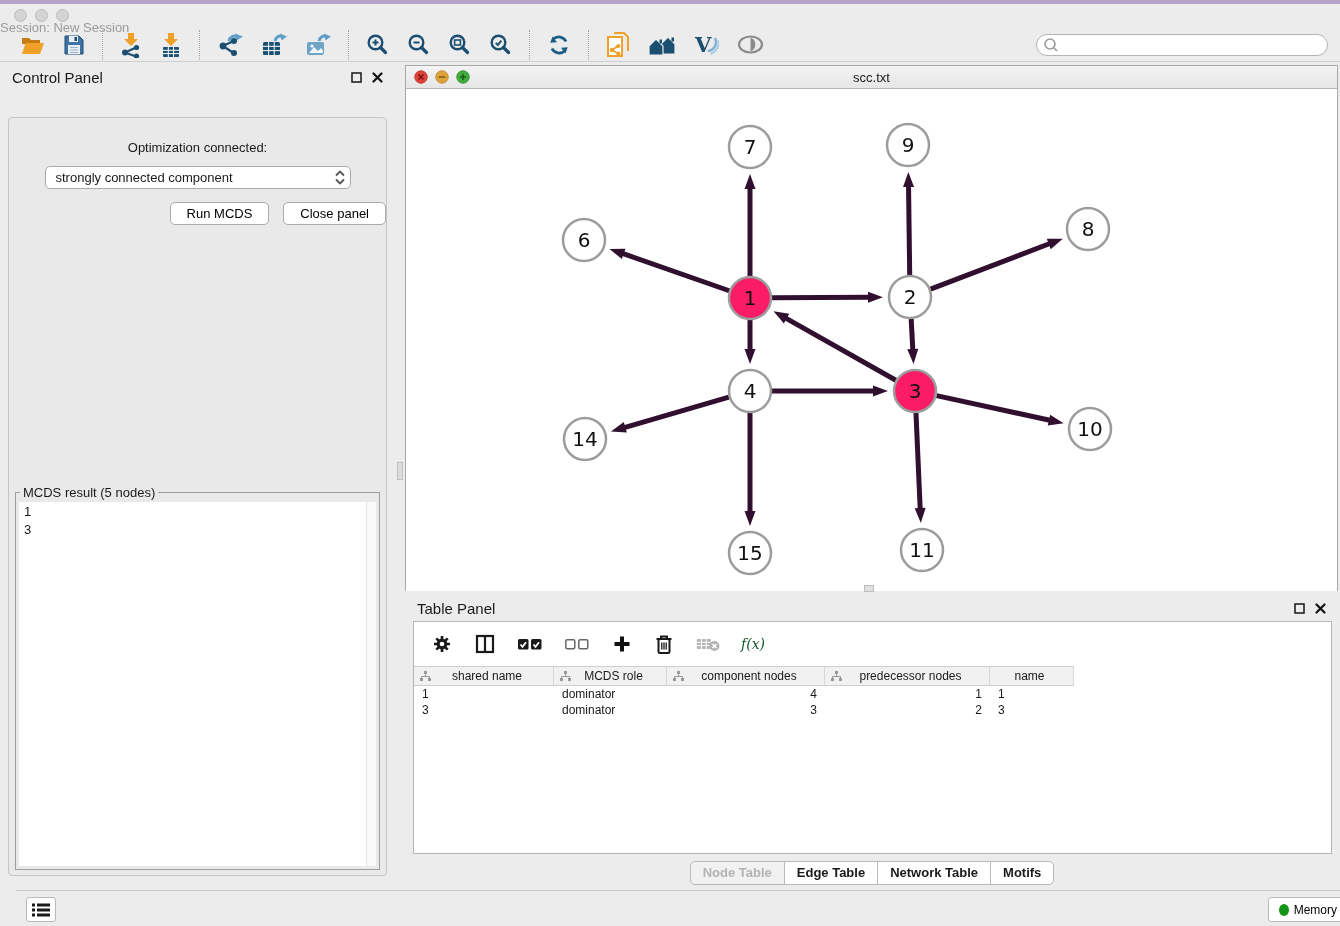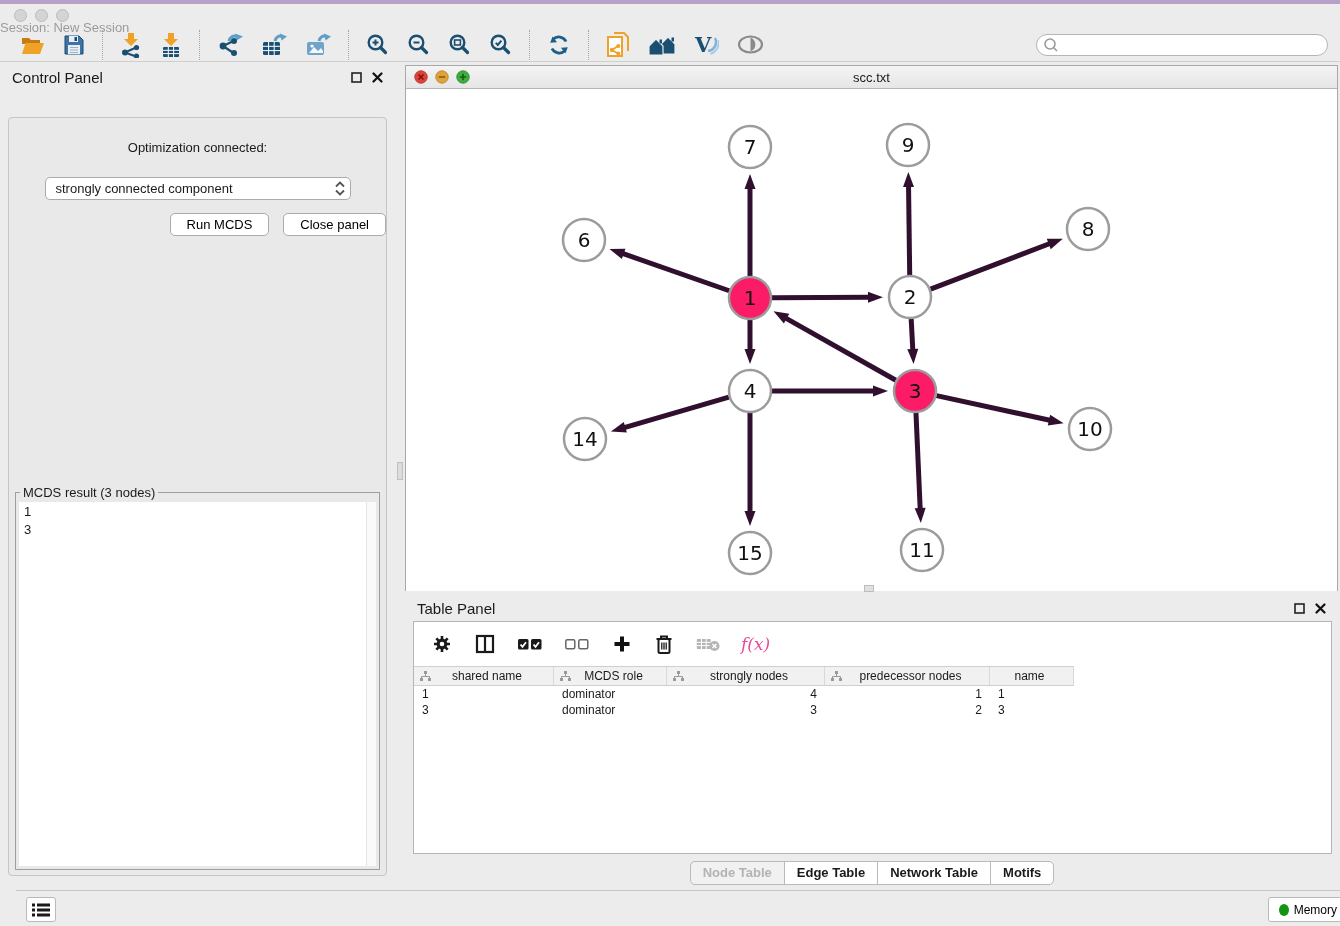--- a/index.html
+++ b/index.html
@@ -25,21 +25,21 @@
   .control-panel { position: absolute; left: 0; top: 63px; width: 397px; height: 827px; background: #ececec; }
   .cp-titlebar { height: 28px; display: flex; align-items: center; padding: 0 14px 0 12px; }
   .panel-title { font-size: 15px; color: #1a1a1a; }
   .panel-ctrl { margin-left: auto; display: flex; gap: 10px; align-items: center; }
   .cp-tabs { display: flex; justify-content: center; align-items: flex-end; height: 24px; }
   .cp-tab { background: #fff; border: 1px solid #adadad; padding: 3px 14px 4px; font-size: 13px; margin-left: -1px; }
   .cp-tab:first-child { border-radius: 5px 0 0 5px; }
   .cp-tab.selected { background: #ececec; color: #b8bcbe; border: 1px solid #c2c2c2; border-radius: 6px 6px 0 0; padding: 4px 16px 6px; }
   .cp-body { position: absolute; left: 8px; right: 10px; top: 54px; bottom: 14px; background: #e9e9e9; border: 1px solid #c5c5c5; border-radius: 4px; }
   .opt-label { text-align: center; margin-top: 22px; font-size: 13px; }
-  .criterion { width: 306px; height: 23px; margin: 22px auto 0; background: #fff; border: 1px solid #ababab; border-radius: 5px; display: flex; align-items: center; padding: 0 4px 0 10px; font-size: 13px; }
+  .criterion { width: 306px; height: 23px; margin: 11px auto 0; background: #fff; border: 1px solid #ababab; border-radius: 5px; display: flex; align-items: center; padding: 0 4px 0 10px; font-size: 13px; }
   .criterion .stepper { margin-left: auto; }
   .btn-row { display: flex; justify-content: flex-end; gap: 14px; margin-top: 13px; }
   .aqua-btn { background: #fff; border: 1px solid #ababab; border-radius: 5px; padding: 3px 16px; font-size: 13px; }
   .result-box { position: absolute; left: 6px; right: 6px; top: 374px; height: 378px; border: 1px solid #9e9e9e; }
   .result-legend { position: absolute; top: -8px; left: 4px; background: #e9e9e9; padding: 0 3px; font-size: 13px; }
   .result-text { position: absolute; left: 3px; top: 9px; right: 13px; bottom: 3px; background: #fff; font-size: 13px; line-height: 18px; padding: 1px 5px; overflow: hidden; }
   .result-scroll { position: absolute; right: 3px; top: 9px; width: 10px; bottom: 3px; background: #fafafa; border-left: 1px solid #e4e4e4; }
   .divider-handle { position: absolute; left: 397px; top: 462px; width: 6px; height: 18px; background: #dcdcdc; border: 1px solid #c0c0c0; }
 
   
@@ -48,21 +48,21 @@
   .traffic { display: flex; gap: 7px; }
   .net-title { position: absolute; left: 0; right: 0; text-align: center; font-size: 13px; color: #1a1a1a; }
   .net-canvas { position: absolute; left: 0; top: 24px; width: 931px; height: 501px; background: #fff; }
   .net-resize-handle { position: absolute; left: 458px; bottom: -2px; width: 10px; height: 7px; background: #e0e0e0; border: 1px solid #bdbdbd; }
 
   
   .table-panel { position: absolute; left: 405px; top: 595px; width: 935px; height: 295px; background: #ececec; }
   .tp-titlebar { height: 26px; display: flex; align-items: center; padding: 0 14px 0 12px; }
   .tp-box { position: absolute; left: 8px; right: 8px; top: 26px; height: 233px; background: #fff; border: 1px solid #b5b5b5; overflow: hidden; }
   .tp-toolbar { height: 44px; display: flex; align-items: center; padding-left: 16px; gap: 19px; }
-  .fx-label { font-family: "DejaVu Serif", serif; font-style: italic; color: #ec4899; font-size: 17px; }
+  .fx-label { font-family: "DejaVu Serif", serif; font-style: italic; color: #14532d; font-size: 14px; }
   .tp-header { display: flex; width: fit-content; background: #f1f1f1; border-top: 1px solid #cfcfcf; border-bottom: 1px solid #cfcfcf; height: 20px; }
   .th { display: flex; align-items: center; padding: 0 4px 0 6px; border-right: 1px solid #d8d8d8; font-size: 12px; }
   .th .th-label { flex: 1; text-align: center; padding-right: 6px; }
   .tp-row { display: flex; width: fit-content; height: 16px; }
   .td { font-size: 12px; line-height: 16px; padding: 0 8px; white-space: nowrap; overflow: hidden; }
   .tp-tabs { position: absolute; bottom: 5px; left: 0; right: 0; display: flex; justify-content: center; }
   .bt { background: #fff; border: 1px solid #b9b9b9; padding: 3px 12px 4px; font-size: 13px; font-weight: bold; margin-left: -1px; }
   .bt:first-child { border-radius: 5px 0 0 5px; }
   .bt:last-child { border-radius: 0 5px 5px 0; }
   .bt.selected { color: #b3b3b3; background: #f1f1f1; }
@@ -248,21 +248,21 @@
         <span>strongly connected component</span>
         <svg class="stepper" width="12" height="15" viewBox="0 0 12 15">
             <path d="M2 5.5 L6 1.5 L10 5.5 M2 9.5 L6 13.5 L10 9.5" stroke="#555" stroke-width="1.8" fill="none"></path>
           </svg>
       </div>
       <div class="btn-row">
         <button class="aqua-btn">Run MCDS</button>
         <button class="aqua-btn">Close panel</button>
       </div>
       <div class="result-box">
-        <div class="result-legend">MCDS result (3 nodes)</div>
+        <div class="result-legend">MCDS result (5 nodes)</div>
         <div class="result-text">
             <div>1</div>
             <div>3</div>
           </div>
         <div class="result-scroll"></div>
       </div>
     </div>
   </div>
   <div class="divider-handle"></div>
 
@@ -428,21 +428,21 @@
           </div>
           <div class="th" style="width: 158px;">
             <svg width="11" height="11" viewBox="0 0 11 11">
               <g fill="#999">
                 <rect x="4" y="0" width="3" height="3"></rect>
                 <rect x="0" y="7" width="3" height="3"></rect>
                 <rect x="8" y="7" width="3" height="3"></rect>
               </g>
               <path d="M5.5 3 v2.5 M1.5 7 V5.5 h8 V7" stroke="#999" fill="none"></path>
             </svg>
-            <span class="th-label">strongly nodes</span>
+            <span class="th-label">component nodes</span>
           </div>
           <div class="th" style="width: 165px;">
             <svg width="11" height="11" viewBox="0 0 11 11">
               <g fill="#999">
                 <rect x="4" y="0" width="3" height="3"></rect>
                 <rect x="0" y="7" width="3" height="3"></rect>
                 <rect x="8" y="7" width="3" height="3"></rect>
               </g>
               <path d="M5.5 3 v2.5 M1.5 7 V5.5 h8 V7" stroke="#999" fill="none"></path>
             </svg>

